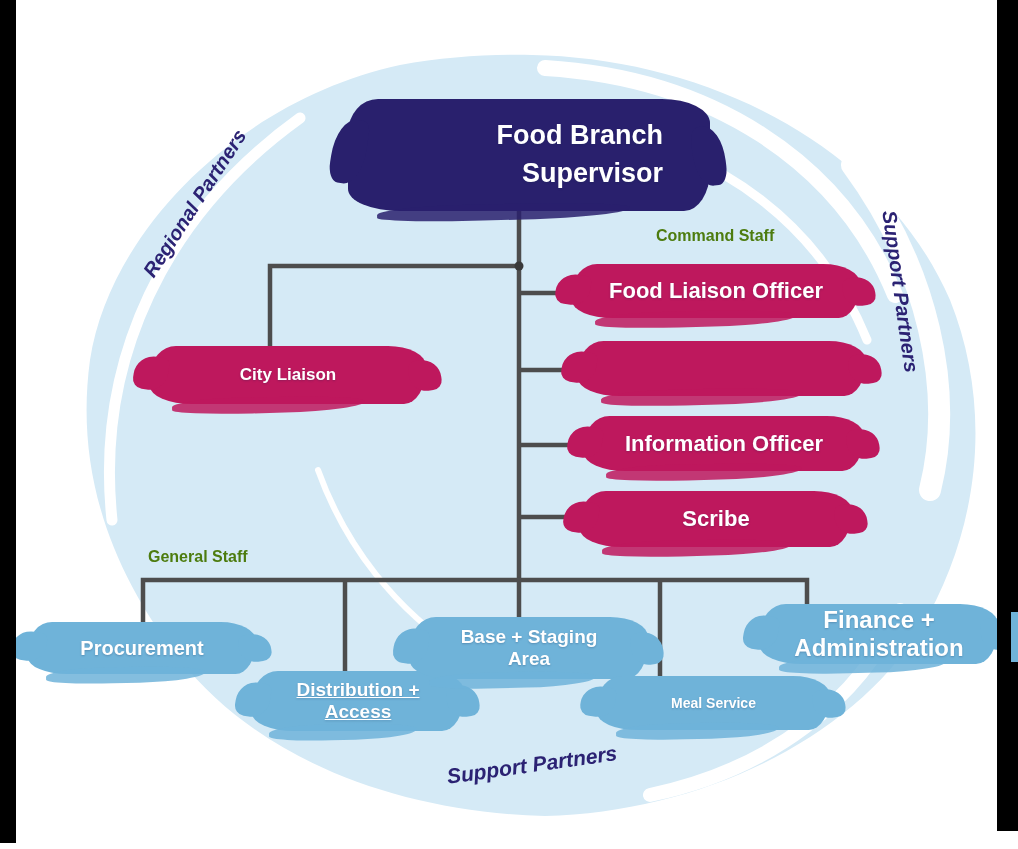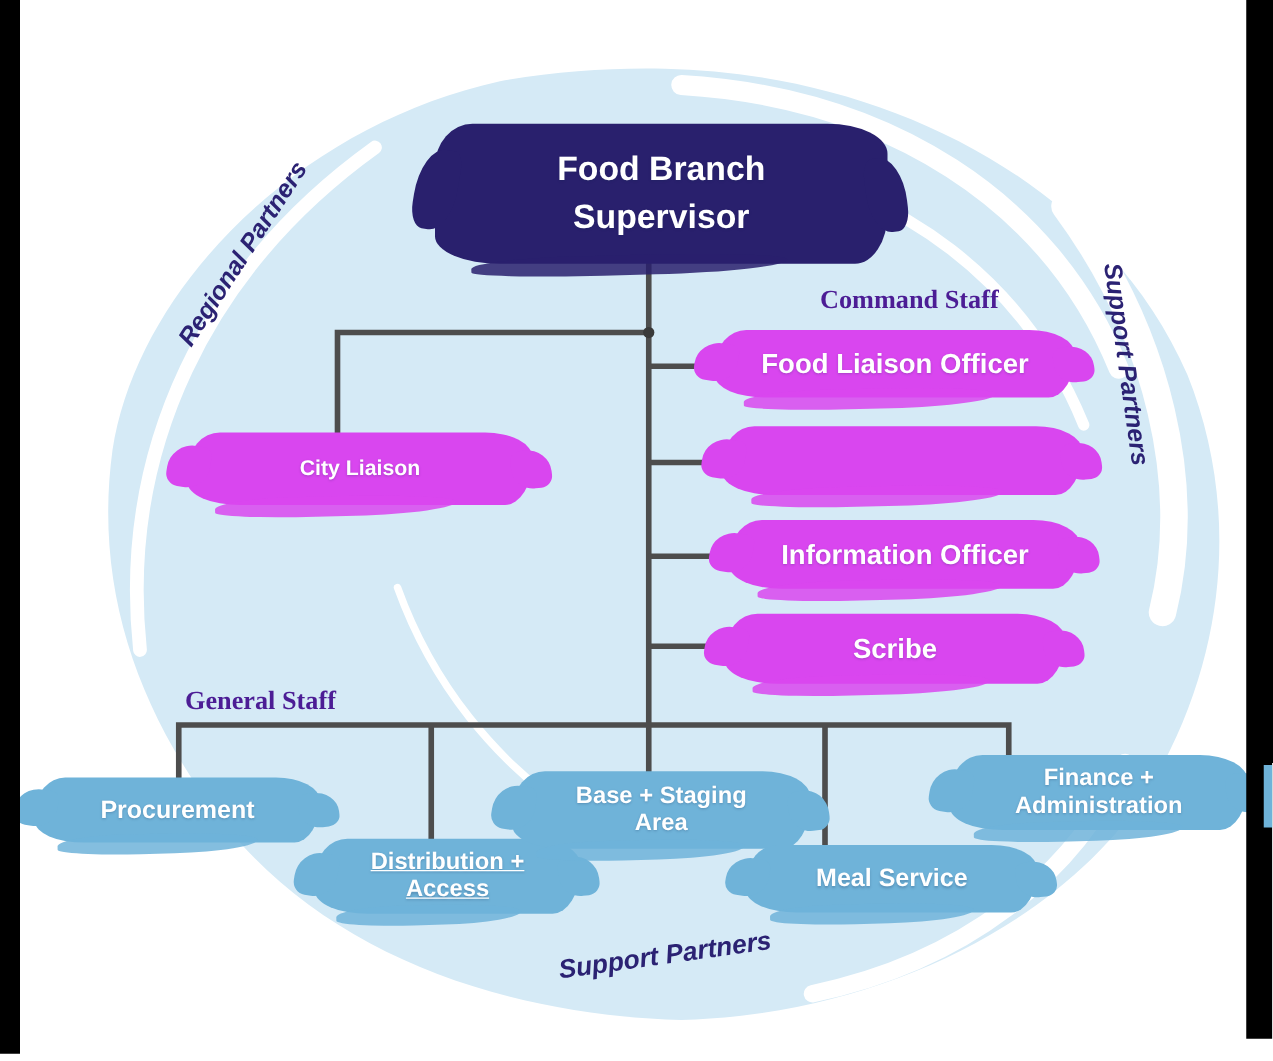--- a/index.html
+++ b/index.html
@@ -25,45 +25,45 @@
   }
   .node .tail{
     position:absolute;left:8%;bottom:-9px;width:70%;height:16px;background:inherit;
     opacity:.85;border-radius:40% 60% 50% 50% / 60% 50% 70% 40%;transform:rotate(-1.5deg);
   }
   .node-label{
     position:relative;z-index:2;color:#ffffff;font-weight:bold;line-height:1.15;
     text-shadow:0 1px 2px rgba(20,40,80,.25);
   }
   .navy{background:#29206d;}
-  .cmd{background:#d946ef;}
+  .cmd{background:#be185d;}
   .gen{background:#6fb3d9;}
   
-  #node-title{left:348px;top:99px;width:362px;height:112px;border-radius:30px 48px 26px 52px / 34px 24px 40px 22px;}
+  #node-title{left:348px;top:99px;width:362px;height:112px;border-radius:30px 48px 26px 52px / 34px 24px 40px 22px;text-align:right;}
   #node-title .node-label{font-size:27px;line-height:1.4;width:268px;}
   #node-city{left:150px;top:346px;width:276px;height:58px;}
   #node-city .node-label{font-size:17px;}
   #node-cmd0{left:572px;top:264px;width:288px;height:54px;}
   #node-cmd1{left:578px;top:341px;width:288px;height:55px;}
   #node-cmd2{left:584px;top:416px;width:280px;height:55px;}
   #node-cmd3{left:580px;top:491px;width:272px;height:56px;}
   .cmd .node-label{font-size:22px;}
   #node-gen0{left:28px;top:622px;width:228px;height:52px;}
   #node-gen0 .node-label{font-size:20px;}
   #node-gen1{left:252px;top:671px;width:212px;height:60px;}
   #node-gen1 .node-label{font-size:19px;width:172px;text-decoration:underline;}
   #node-gen2{left:410px;top:617px;width:238px;height:62px;}
   #node-gen2 .node-label{font-size:19px;width:160px;}
   #node-gen3{left:597px;top:676px;width:233px;height:54px;}
-  #node-gen3 .node-label{font-size:20px;text-align:right;}
+  #node-gen3 .node-label{font-size:14px;text-align:right;}
   #node-gen4{left:760px;top:604px;width:238px;height:60px;}
-  #node-gen4 .node-label{font-size:19px;width:196px;}
+  #node-gen4 .node-label{font-size:24px;width:196px;}
   
   .staff-label{
-    position:absolute;z-index:4;color:#4c1d95;font-weight:bold;font-size:21px;white-space:nowrap;font-family:Liberation Serif, serif;
+    position:absolute;z-index:4;color:#4d7c0f;font-weight:bold;font-size:16px;white-space:nowrap;
   }
   #label-command{left:656px;top:227px;}
   #label-general{left:148px;top:548px;}
   .partner-label{
     position:absolute;z-index:4;color:#2b2273;font-weight:bold;font-style:italic;
     white-space:nowrap;text-align:center;
   }
   #label-regional{left:100px;top:192px;width:190px;font-size:20px;transform:rotate(-57deg);}
   #label-support-right{left:805px;top:280px;width:190px;font-size:20px;transform:rotate(82deg);}
   #label-support-bottom{left:432px;top:753px;width:200px;font-size:21px;transform:rotate(-8deg);}

